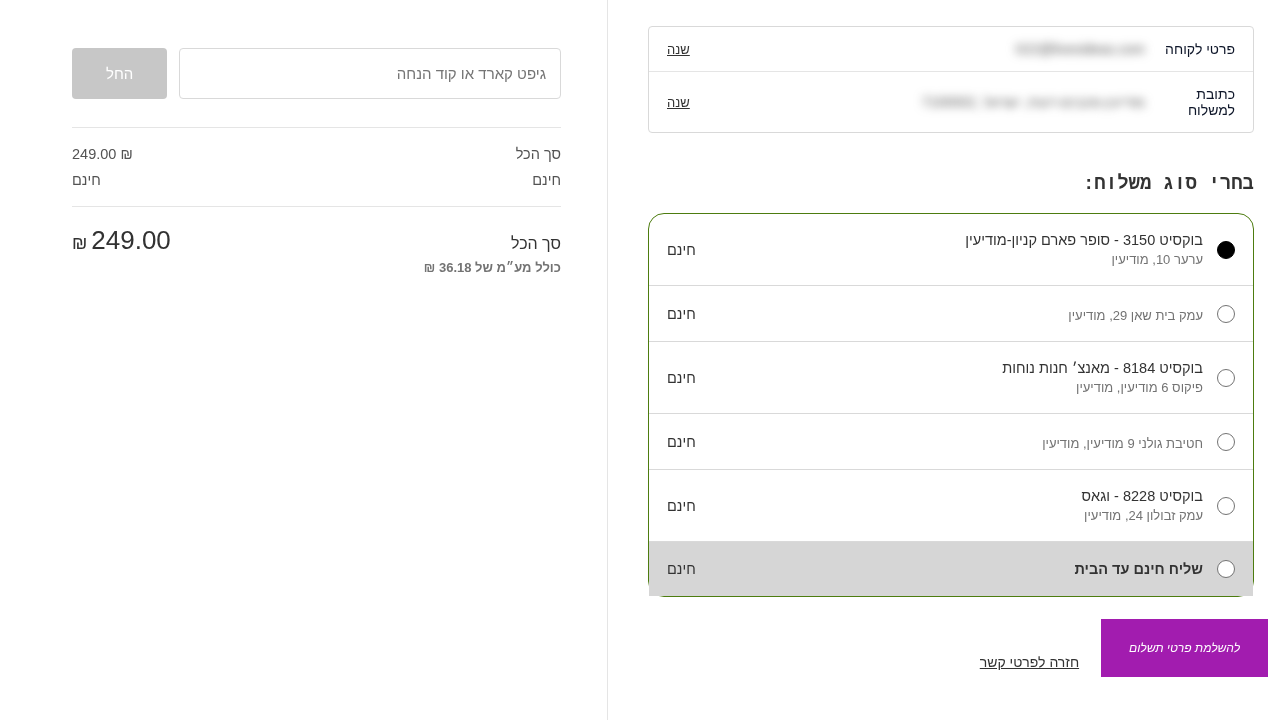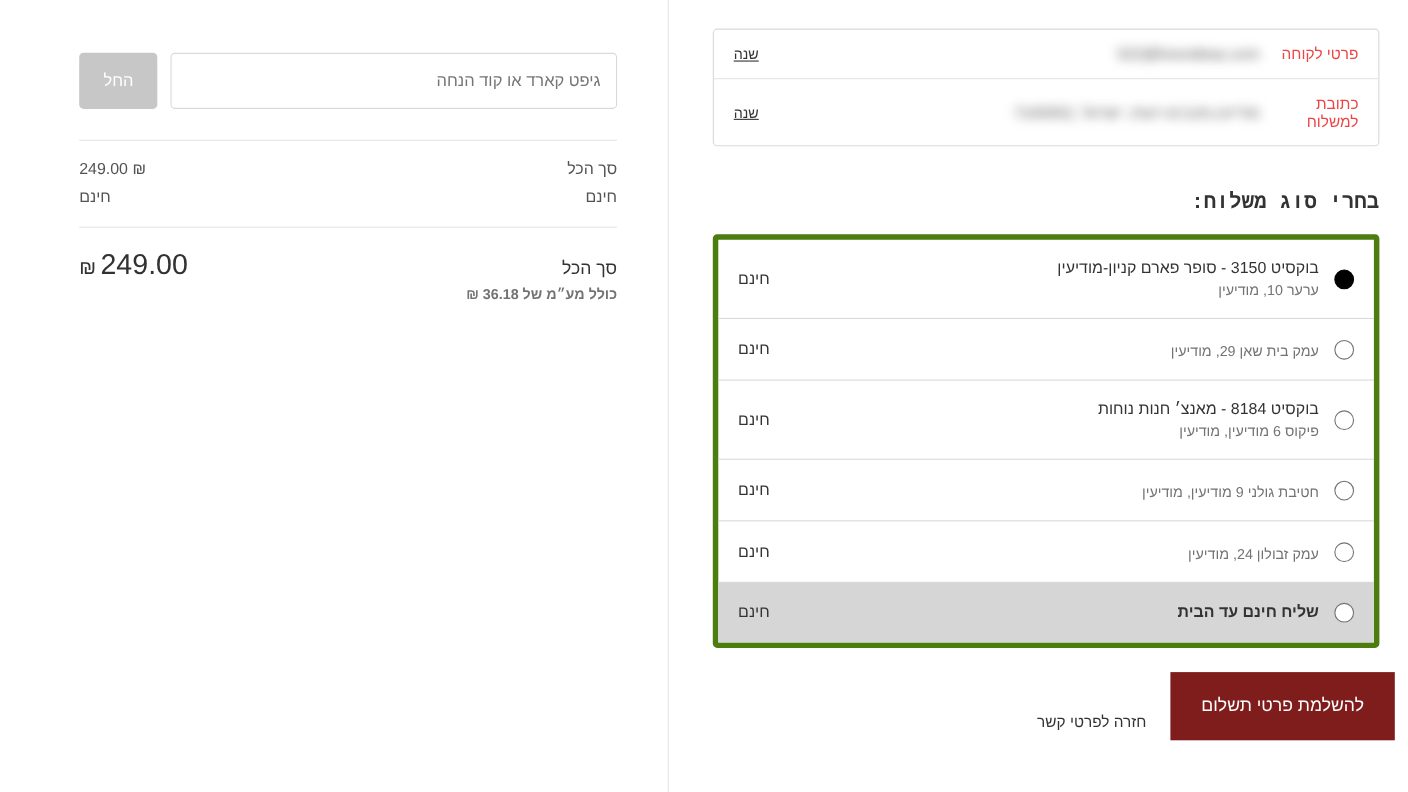--- a/index.html
+++ b/index.html
@@ -32,21 +32,21 @@
   }
   .info-row {
     display: flex;
     align-items: center;
     padding: 14px 18px;
     gap: 18px;
     font-size: 14px;
   }
   .info-row + .info-row { border-top: 1px solid #e5e5e5; }
   .info-label {
-    color: #ef4444;
+    color: #0f172a;
     width: 72px;
     flex-shrink: 0;
     text-align: right;
   }
   .info-value {
     flex: 1;
     color: #333;
   }
   .blurred { filter: blur(5px); color:#555; direction:ltr; text-align:left; display:inline-block;}
   .change-link {
@@ -60,22 +60,22 @@
   .section-title {
     font-size: 19px;
     margin-bottom: 18px;
     text-align: right;
     color:#333;
     font-family:Liberation Mono, monospace;
   }
 
   
   .options {
-    border: 5px solid #4d7c0f;
-    border-radius: 4px;
+    border: 1px solid #4d7c0f;
+    border-radius: 16px;
   }
   .option {
     display: flex;
     align-items: center;
     padding: 18px 18px;
     gap: 14px;
     cursor: pointer;
   }
   .option + .option { border-top: 1px solid #d9d9d9; }
   .option.highlight {
@@ -110,29 +110,31 @@
     display: flex;
     align-items: center;
     gap: 22px;
     margin-top: 22px;
     direction: rtl;
     justify-content: flex-start;
     padding-left: 0;
     margin-left: -14px;
   }
   .primary-btn {
-    background: #7f1d1d;
+    background: #a21caf;
     color: #fff;
     border: none;
     padding: 22px 28px;
-    font-size: 16px;
+    font-size: 12px;
     cursor: pointer;
     margin-right: -14px;
+    font-style: italic;
   }
   .back-link {
+    text-decoration: underline;
     font-size: 14px;
     color:#333;
     cursor:pointer;
     margin-top:28px;
   }
 
   
   .promo-row {
     display:flex;
     gap:12px;
@@ -146,21 +148,21 @@
     font-size:15px;
     text-align:right;
     color:#737373;
     background:#fff;
   }
   .promo-btn {
     background:#c7c7c7;
     color:#fff;
     border:none;
     border-radius:4px;
-    padding: 0 22px;
+    padding: 0 34px;
     font-size:15px;
     cursor:pointer;
   }
   .summary-divider { border-top:1px solid #e5e5e5; margin: 0 0 18px; }
   .summary-row {
     display:flex; justify-content:space-between;
     font-size:14.5px; color:#535353; margin-bottom:10px;
   }
   .summary-total-block { border-top:1px solid #e5e5e5; margin-top:18px; padding-top:18px;}
   .summary-total {
@@ -218,20 +220,21 @@
       <div class="option">
         <span class="radio"></span>
         <div class="option-text">
           <div class="option-sub">חטיבת גולני 9 מודיעין, מודיעין</div>
         </div>
         <div class="option-price">חינם</div>
       </div>
       <div class="option">
         <span class="radio"></span>
         <div class="option-text">
+          <div class="option-title">בוקסיט 8228 - וגאס</div>
           <div class="option-sub">עמק זבולון 24, מודיעין</div>
         </div>
         <div class="option-price">חינם</div>
       </div>
       <div class="option highlight">
         <span class="radio"></span>
         <div class="option-text">
           <div class="option-title">שליח חינם עד הבית</div>
         </div>
         <div class="option-price">חינם</div>

